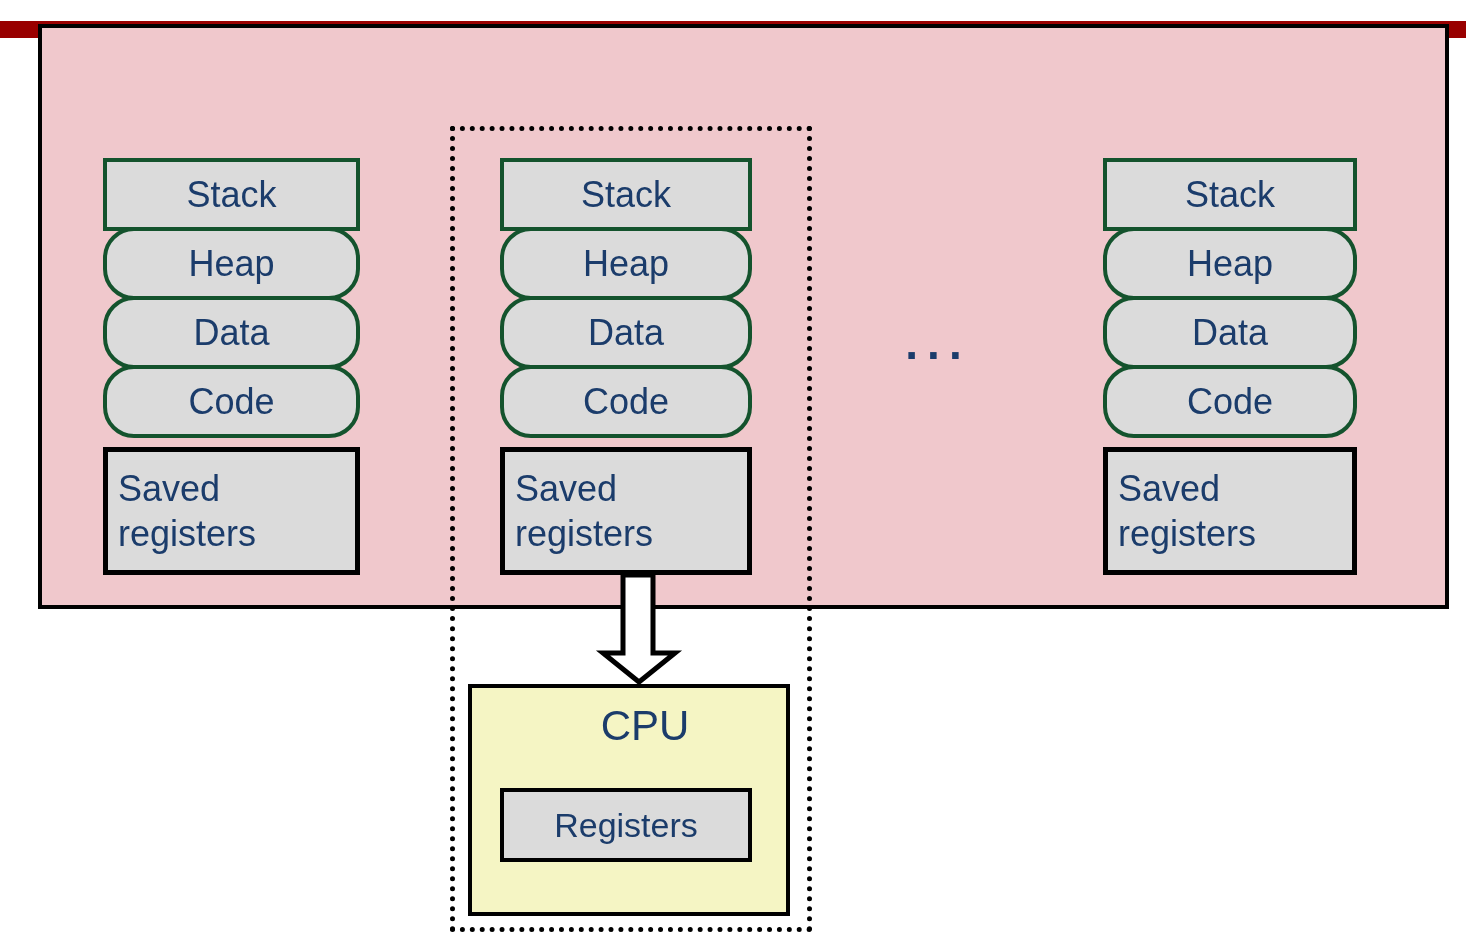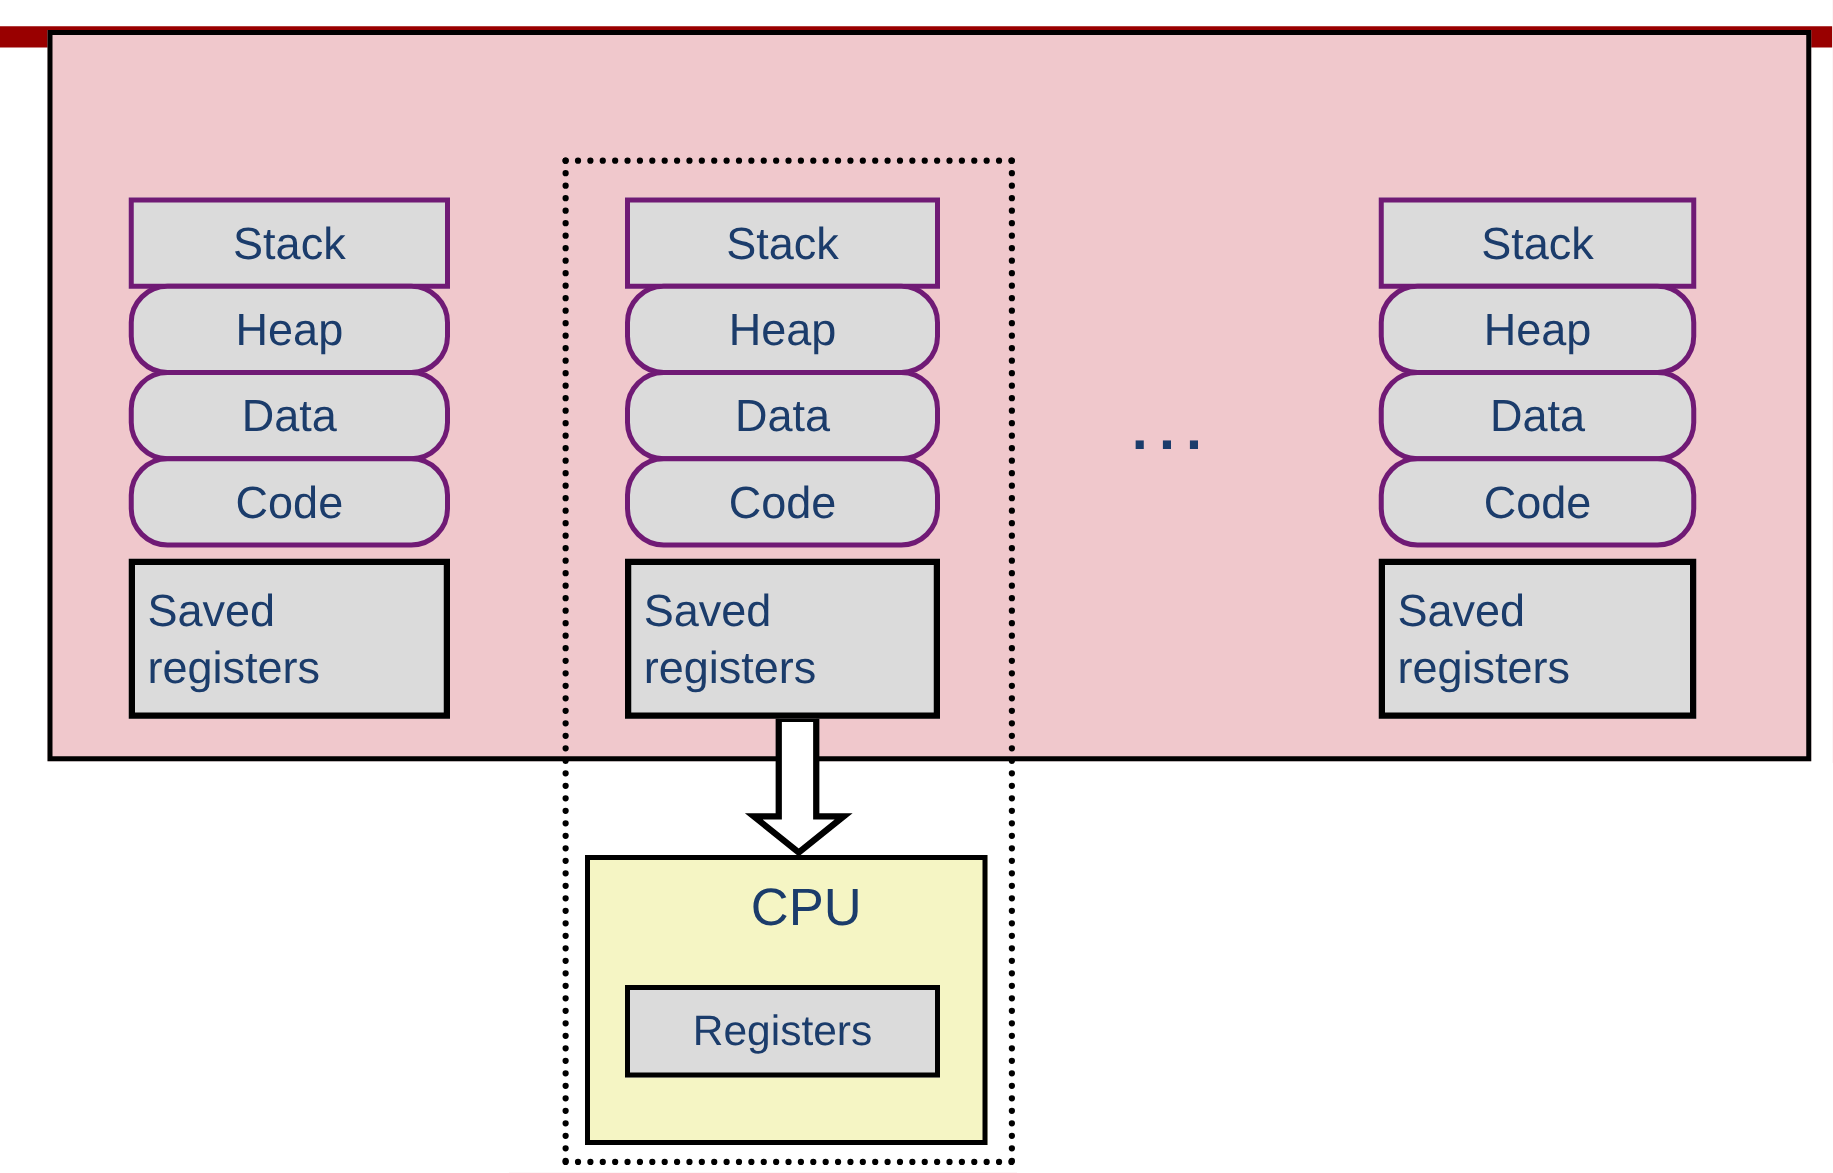--- a/index.html
+++ b/index.html
@@ -53,21 +53,21 @@
     top: 158px;
     z-index: 3;
   }
   .col-left   { left: 103px;  width: 257px; }
   .col-middle { left: 500px;  width: 252px; }
   .col-right  { left: 1103px; width: 254px; }
 
   .segment {
     height: 73px;
     background: #DBDBDB;
-    border: 4px solid #701a75;
+    border: 4px solid #14532d;
     display: flex;
     align-items: center;
     justify-content: center;
     font-size: 36px;
     color: #1B3C6B;
   }
   .segment + .segment { margin-top: -4px; border-radius: 31px; }
 
   .saved-registers {
     margin-top: 9px;

